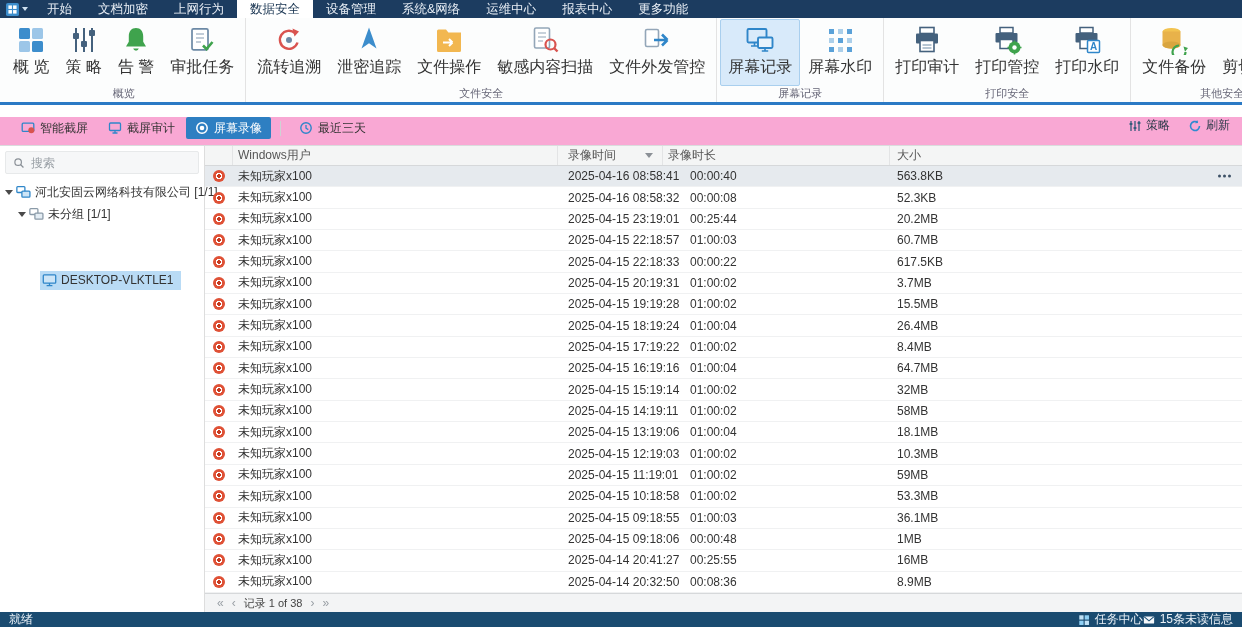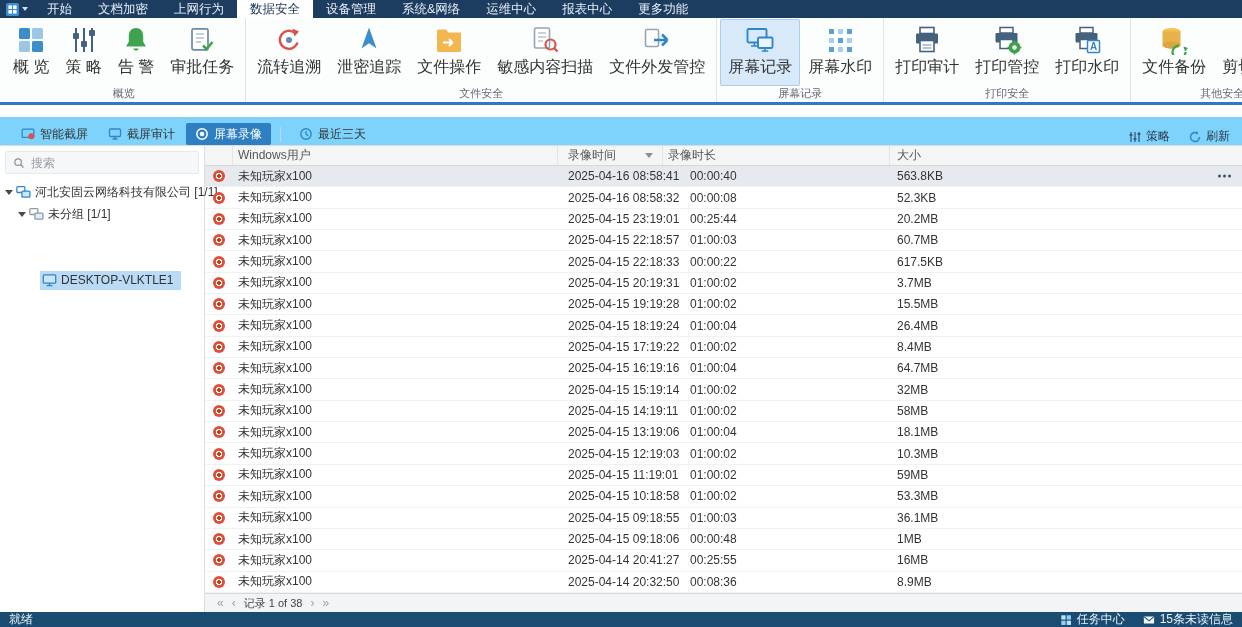--- a/index.html
+++ b/index.html
@@ -22,21 +22,21 @@
   .ribbon-button{display:flex;flex-direction:column;align-items:center;justify-content:flex-start;gap:2px;
     padding:5px 7px 0;border:1px solid transparent;border-radius:2px;cursor:pointer}
   .ribbon-button.active{background:#d8eafa;border-color:#a9cfee}
   .ricon svg{width:30px;height:30px;display:block}
   .rb-label{font-size:16px;color:#333;white-space:nowrap}
   .ribbon-group-label{height:16px;line-height:15px;text-align:center;font-size:11px;color:#667}
   .blue-line{height:3px;background:#2b7ac5}
   .gap{height:12px;background:#fff}
 
   
-  .subbar{height:29px;background:#7dd3fc;border-bottom:1px solid #dadcdd;display:flex;align-items:flex-end;padding:0 12px}
+  .subbar{height:29px;background:#f9a8d4;border-bottom:1px solid #dadcdd;display:flex;align-items:flex-start;padding:0 12px}
   .sub-tabs{display:flex;align-items:center;gap:2px}
   .sub-tab{display:flex;align-items:center;gap:5px;height:22px;padding:0 9px;border-radius:2px;color:#333;cursor:pointer;white-space:nowrap}
   .sub-tab.active{background:#2e7fc2;color:#fff}
   .sub-tab .icon svg{width:14px;height:14px;display:block}
   .vdiv{width:1px;height:15px;background:#cfd2d4;margin:0 7px}
   .sub-actions{margin-left:auto;display:flex;align-items:center;gap:18px}
   .sub-action{display:flex;align-items:center;gap:4px;color:#2b3a49;cursor:pointer;white-space:nowrap}
   .sub-action .icon svg{width:14px;height:14px;display:block}
 
   
@@ -81,21 +81,21 @@
     box-shadow:5px 0 0 #3d5166,10px 0 0 #3d5166}
 
   
   .pager{height:19px;background:#f3f4f5;border-top:1px solid #d6d8da;display:flex;align-items:center;gap:8px;
     padding-left:12px;font-size:11px;color:#555}
   .pg-btn{color:#9aa0a6;font-size:12px;line-height:1;cursor:pointer}
   .pg-label{color:#444}
 
   
   .statusbar{height:15px;background:#1a4b70;display:flex;align-items:center;padding:0 9px;font-size:12px;color:#eaf1f7}
-  .status-right{margin-left:auto;display:flex;align-items:center;gap:18px}
+  .status-right{margin-left:auto;display:flex;align-items:center;}
   .status-item{display:flex;align-items:center;gap:5px;cursor:pointer}
   .sticon svg{width:12px;height:12px;display:block}
 </style>
 </head>
 <body>
 
 <div class="topbar">
   <div class="app-button">
     <span class="app-logo-holder">
         <svg viewBox="0 0 14 14">

